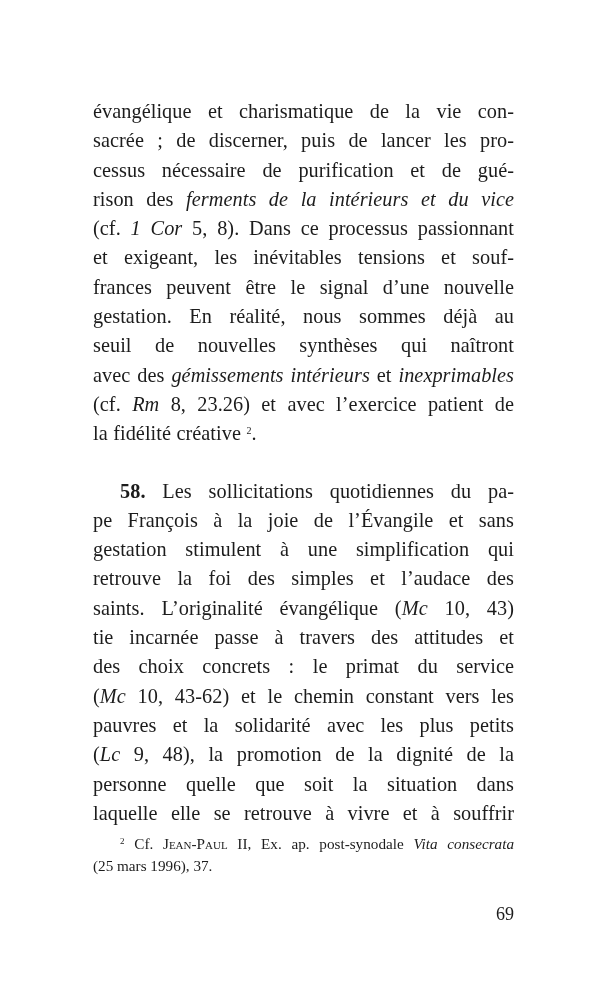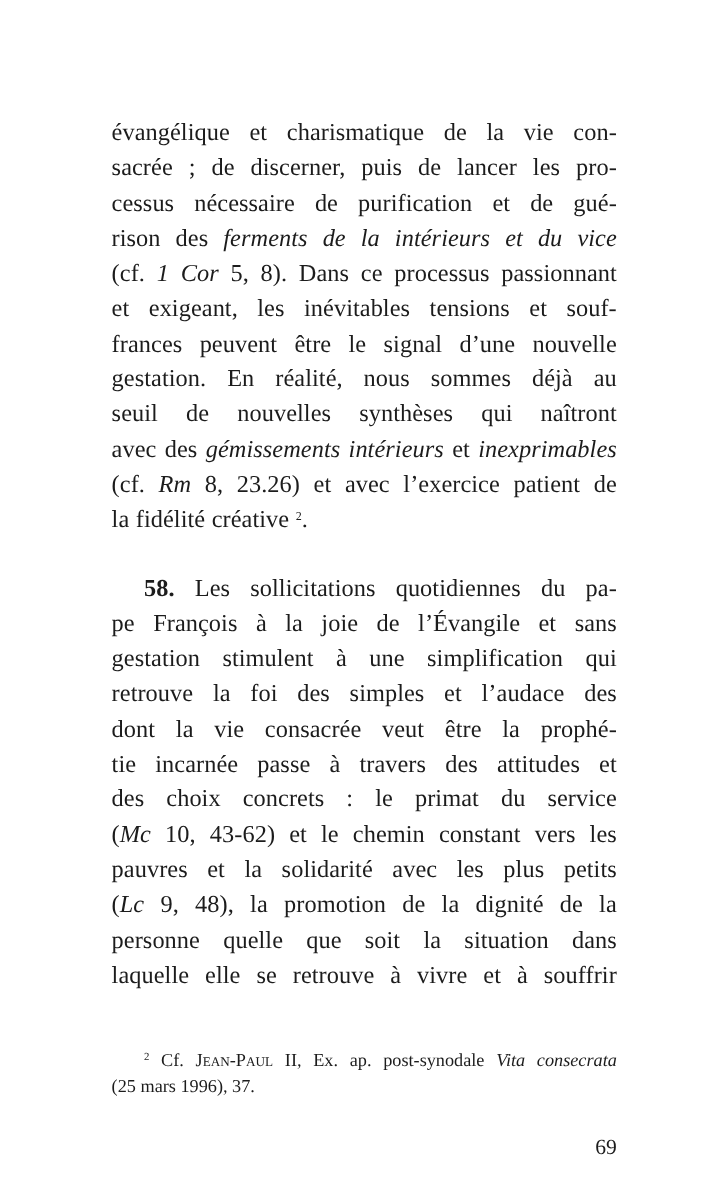--- a/index.html
+++ b/index.html
@@ -50,21 +50,21 @@
     em { font-style: italic; }
     .num { font-weight: bold; }
     sup.fn {
       font-size: 10px;
       vertical-align: 6px;
       line-height: 0;
     }
     .footnote {
       position: absolute;
       left: 93px;
-      top: 873px;
+      top: 833px;
       width: 421px;
       font-size: 15.2px;
       line-height: 22px;
     }
     .footnote .line {
       display: block;
       white-space: nowrap;
     }
     .footnote .line.first {
       padding-left: 27px;
@@ -76,21 +76,21 @@
       vertical-align: 5px;
       line-height: 0;
     }
     .sc {
       font-variant: small-caps;
     }
     .page-number {
       position: absolute;
       left: 470px;
       width: 44px;
-      top: 945px;
+      top: 903px;
       text-align: right;
       font-size: 18px;
       line-height: 22px;
     }
   </style>
 </head>
 <body>
 
 <div class="page">
   <div class="para" id="para1">
@@ -106,21 +106,21 @@
       <span class="line"><span>avec des </span><em>gémissements intérieurs</em><span> et </span><em>inexprimables</em></span>
       <span class="line"><span>(cf. </span><em>Rm</em><span> 8, 23.26) et avec l’exercice patient de</span></span>
       <span class="line last"><span>la fidélité créative </span><sup class="fn">2</sup><span>.</span></span>
     </div>
   <div class="para-gap"></div>
   <div class="para" id="para2">
       <span class="line indent"><span class="num">58.</span><span> Les sollicitations quotidiennes du pa-</span></span>
       <span class="line"><span>pe François à la joie de l’Évangile et sans</span></span>
       <span class="line"><span>gestation stimulent à une simplification qui</span></span>
       <span class="line"><span>retrouve la foi des simples et l’audace des</span></span>
-      <span class="line"><span>dont la vie consacrée veut être la prophé-</span></span>
+      <span class="line"><span>saints. L’originalité évangélique (</span><em>Mc</em><span> 10, 43)</span></span>
       <span class="line"><span>tie incarnée passe à travers des attitudes et</span></span>
       <span class="line"><span>des choix concrets : le primat du service</span></span>
       <span class="line"><span>(</span><em>Mc</em><span> 10, 43-62) et le chemin constant vers les</span></span>
       <span class="line"><span>pauvres et la solidarité avec les plus petits</span></span>
       <span class="line"><span>(</span><em>Lc</em><span> 9, 48), la promotion de la dignité de la</span></span>
       <span class="line"><span>personne quelle que soit la situation dans</span></span>
       <span class="line"><span>laquelle elle se retrouve à vivre et à souffrir</span></span>
     </div>
 </div>
 

